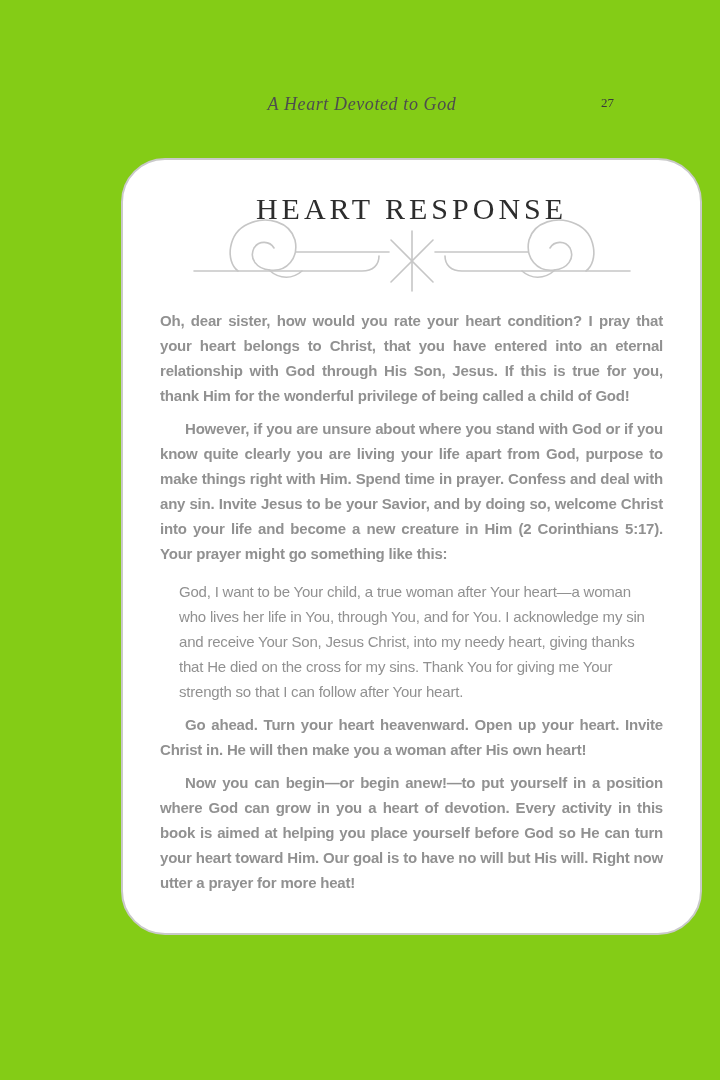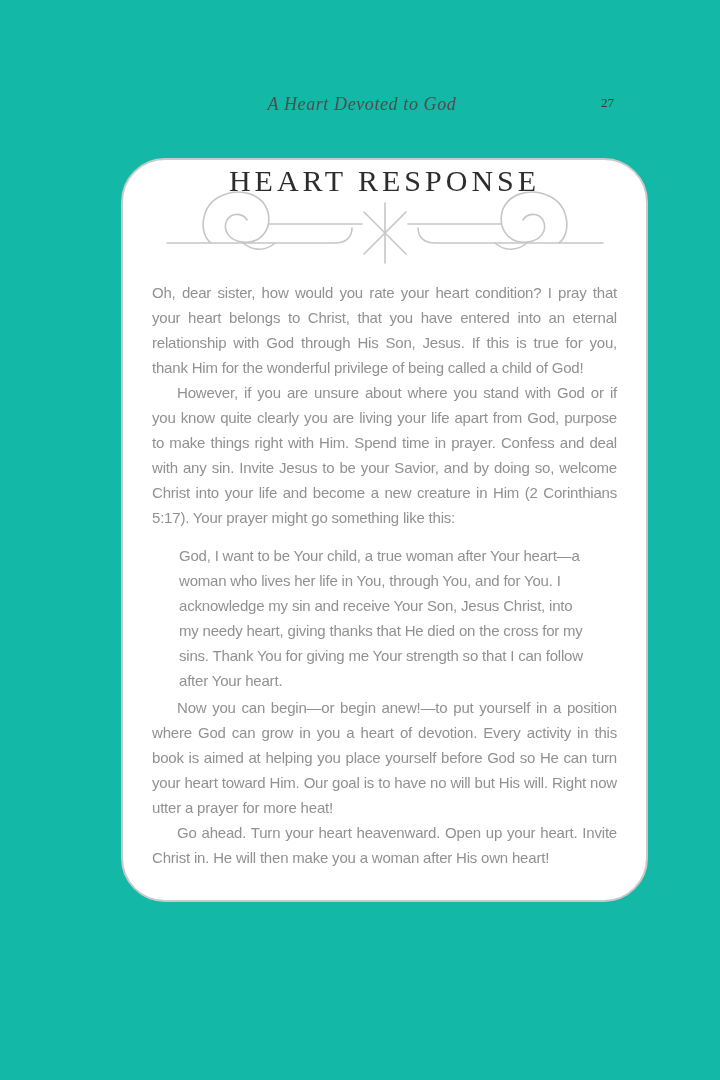--- a/index.html
+++ b/index.html
@@ -1,21 +1,21 @@
 <!DOCTYPE html>
 <html><head>
 <meta charset="utf-8">
 <style>
   * { box-sizing: border-box; }
   html, body { margin: 0; padding: 0; background: #ffffff; }
   .page {
     position: relative;
     width: 720px;
     height: 1080px;
-    background: #14b8a6;
+    background: #84cc16;
     overflow: hidden;
     font-family: "Liberation Sans", sans-serif;
   }
   .running-head-row {
     position: absolute;
     top: 94px;
     left: 118px;
     width: 488px;
     height: 24px;
     text-align: center;
@@ -32,25 +32,25 @@
     right: -8px;
     top: 1px;
     font-family: "Liberation Serif", serif;
     font-size: 13px;
     color: #3a3a3a;
   }
   .card {
     position: absolute;
     top: 158px;
     left: 121px;
-    width: 527px;
+    width: 581px;
     border: 2px solid #c9c9c9;
     border-radius: 44px;
     background: #ffffff;
-    padding: 4px 29px 30px 29px;
+    padding: 32px 29px 30px 29px;
   }
   .card-title {
     margin: 0;
     text-align: center;
     font-family: "Liberation Serif", serif;
     font-weight: 400;
     font-size: 30px;
     line-height: 34px;
     letter-spacing: 4px;
     color: #2d2d2d;
@@ -63,21 +63,21 @@
   .ornament svg { display: block; }
   .card-body {
     margin-top: 14px;
     color: #919191;
     font-size: 15px;
     font-weight: 300;
     line-height: 25px;
     letter-spacing: -0.2px;
     text-align: justify;
   }
-  .para { margin: 0; }
+  .para { margin: 8px; font-weight: bold; }
   .para.indent { text-indent: 25px; }
   .prayer {
     margin: 13px 24px 2px 27px;
     text-align: left;
   }
 </style>
 </head>
 <body>
 
 <div class="page">
@@ -112,18 +112,18 @@
           <path d="M 46 57 C 33 47 36 19 56 10 C 75 1 98 8 103 26 C 107 44 95 58 78 56 C 64 55 57 44 62 34 C 67 26 78 27 82 34"></path>
           <path d="M 77 56 C 88 66 101 65 110 57"></path>
         </g>
       </svg>
     </div>
 
     <div class="card-body">
       <p class="para">Oh, dear sister, how would you rate your heart condition? I pray that your heart belongs to Christ, that you have entered into an eternal relationship with God through His Son, Jesus. If this is true for you, thank Him for the wonderful privilege of being called a child of God!</p>
       <p class="para indent">However, if you are unsure about where you stand with God or if you know quite clearly you are living your life apart from God, purpose to make things right with Him. Spend time in prayer. Confess and deal with any sin. Invite Jesus to be your Savior, and by doing so, welcome Christ into your life and become a new creature in Him (2 Corinthians 5:17). Your prayer might go something like this:</p>
       <blockquote class="prayer">God, I want to be Your child, a true woman after Your heart—a woman who lives her life in You, through You, and for You. I acknowledge my sin and receive Your Son, Jesus Christ, into my needy heart, giving thanks that He died on the cross for my sins. Thank You for giving me Your strength so that I can follow after Your heart.</blockquote>
+      <p class="para indent">Go ahead. Turn your heart heavenward. Open up your heart. Invite Christ in. He will then make you a woman after His own heart!</p>
       <p class="para indent">Now you can begin—or begin anew!—to put yourself in a position where God can grow in you a heart of devotion. Every activity in this book is aimed at helping you place yourself before God so He can turn your heart toward Him. Our goal is to have no will but His will. Right now utter a prayer for more heat!</p>
-      <p class="para indent">Go ahead. Turn your heart heavenward. Open up your heart. Invite Christ in. He will then make you a woman after His own heart!</p>
     </div>
   </section>
 
 </div>
 
 </body></html>

